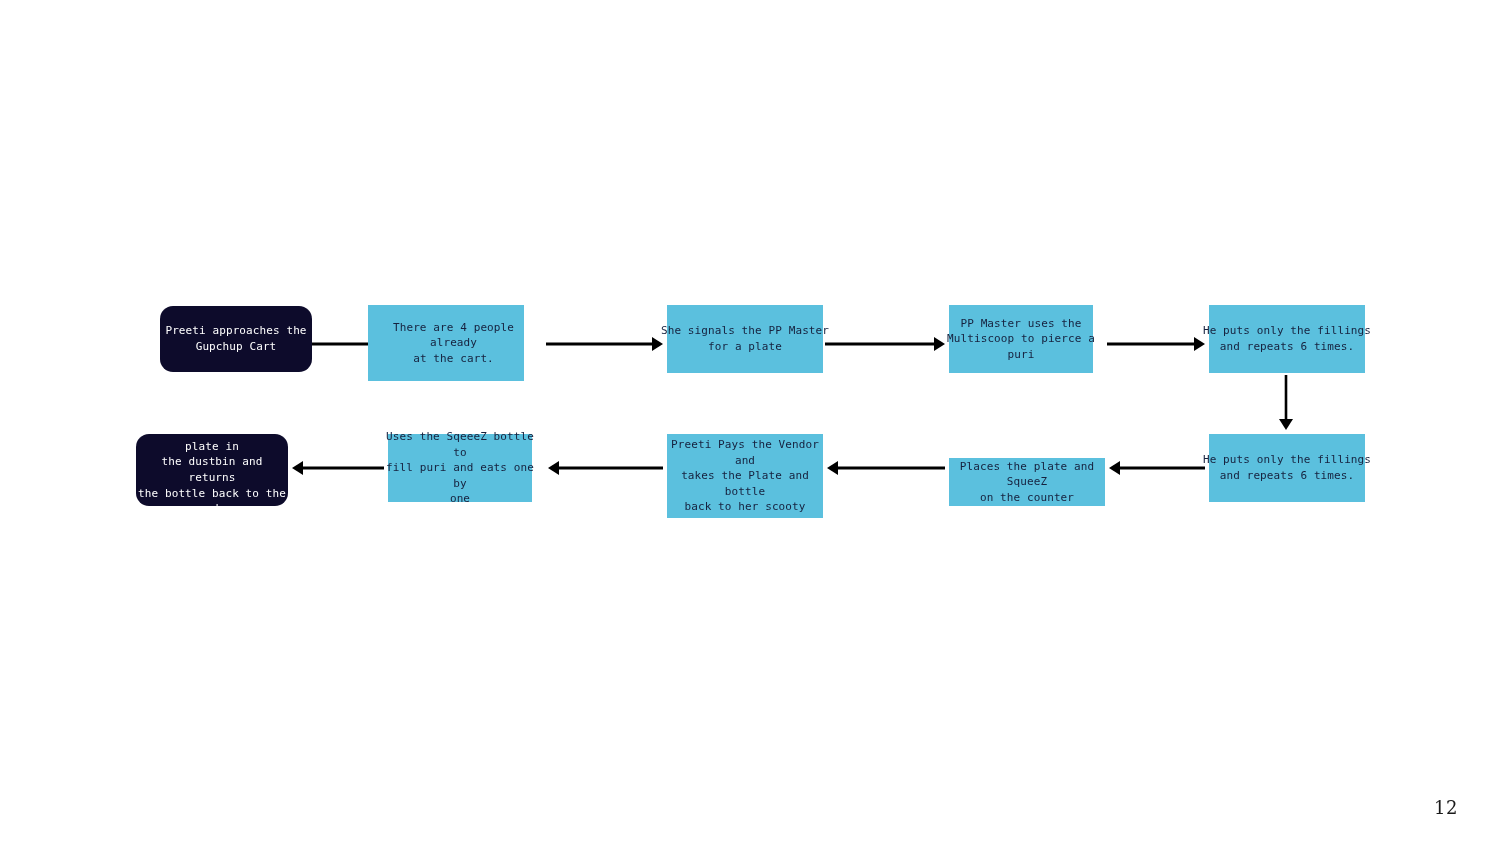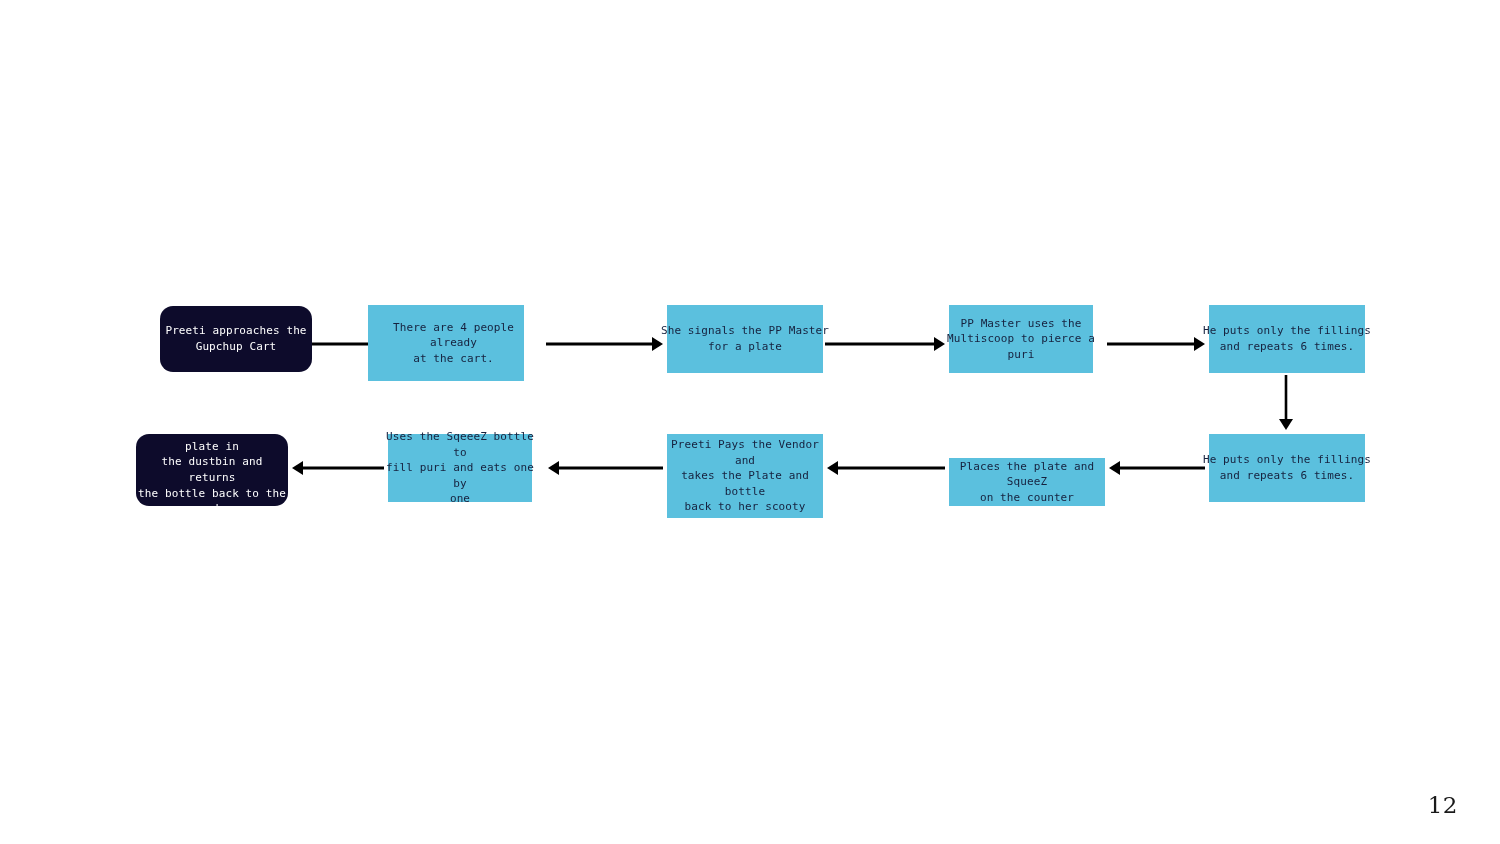--- a/index.html
+++ b/index.html
@@ -63,21 +63,21 @@
   .node.process .node-text {
     color: #16213e;
   }
 
   
   #page-number {
     position: absolute;
     right: 42px;
     bottom: 26px;
     font-family: "DejaVu Serif", serif;
-    font-size: 23px;
+    font-size: 18px;
     color: #1a1a1a;
     letter-spacing: 0.5px;
   }
 </style>
 </head>
 <body>
 
 <div id="flow-canvas">
 
   <svg id="arrow-layer" viewBox="0 0 1500 844" xmlns="http://www.w3.org/2000/svg">

